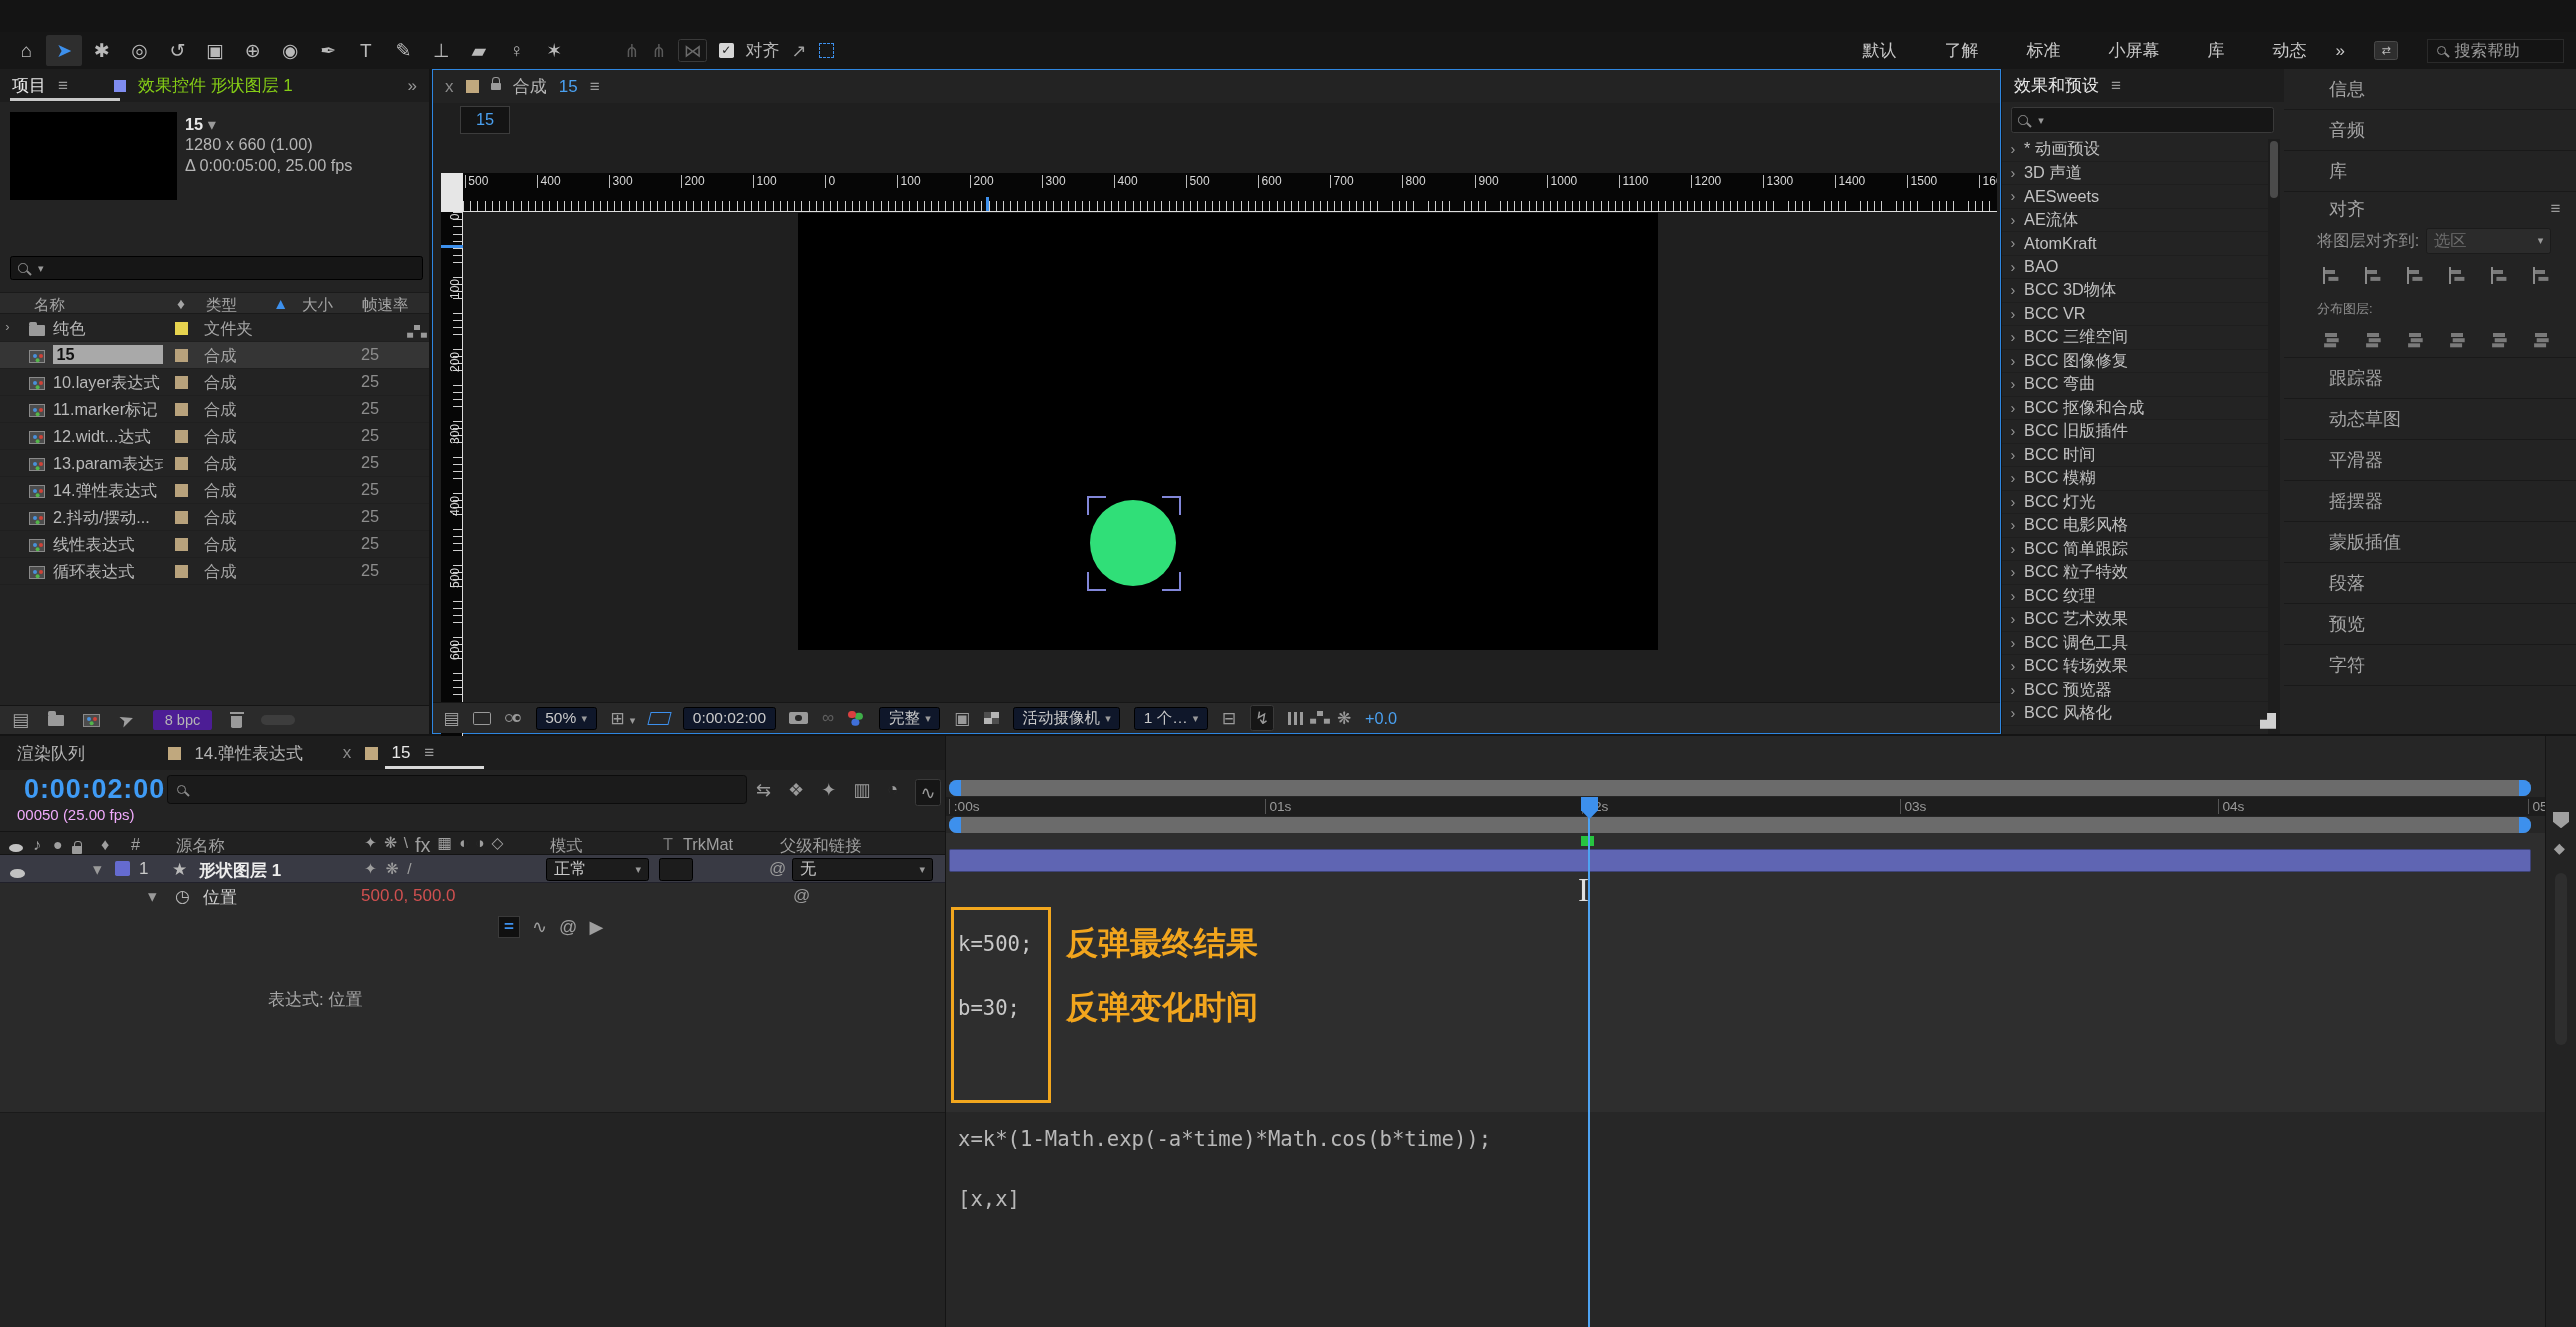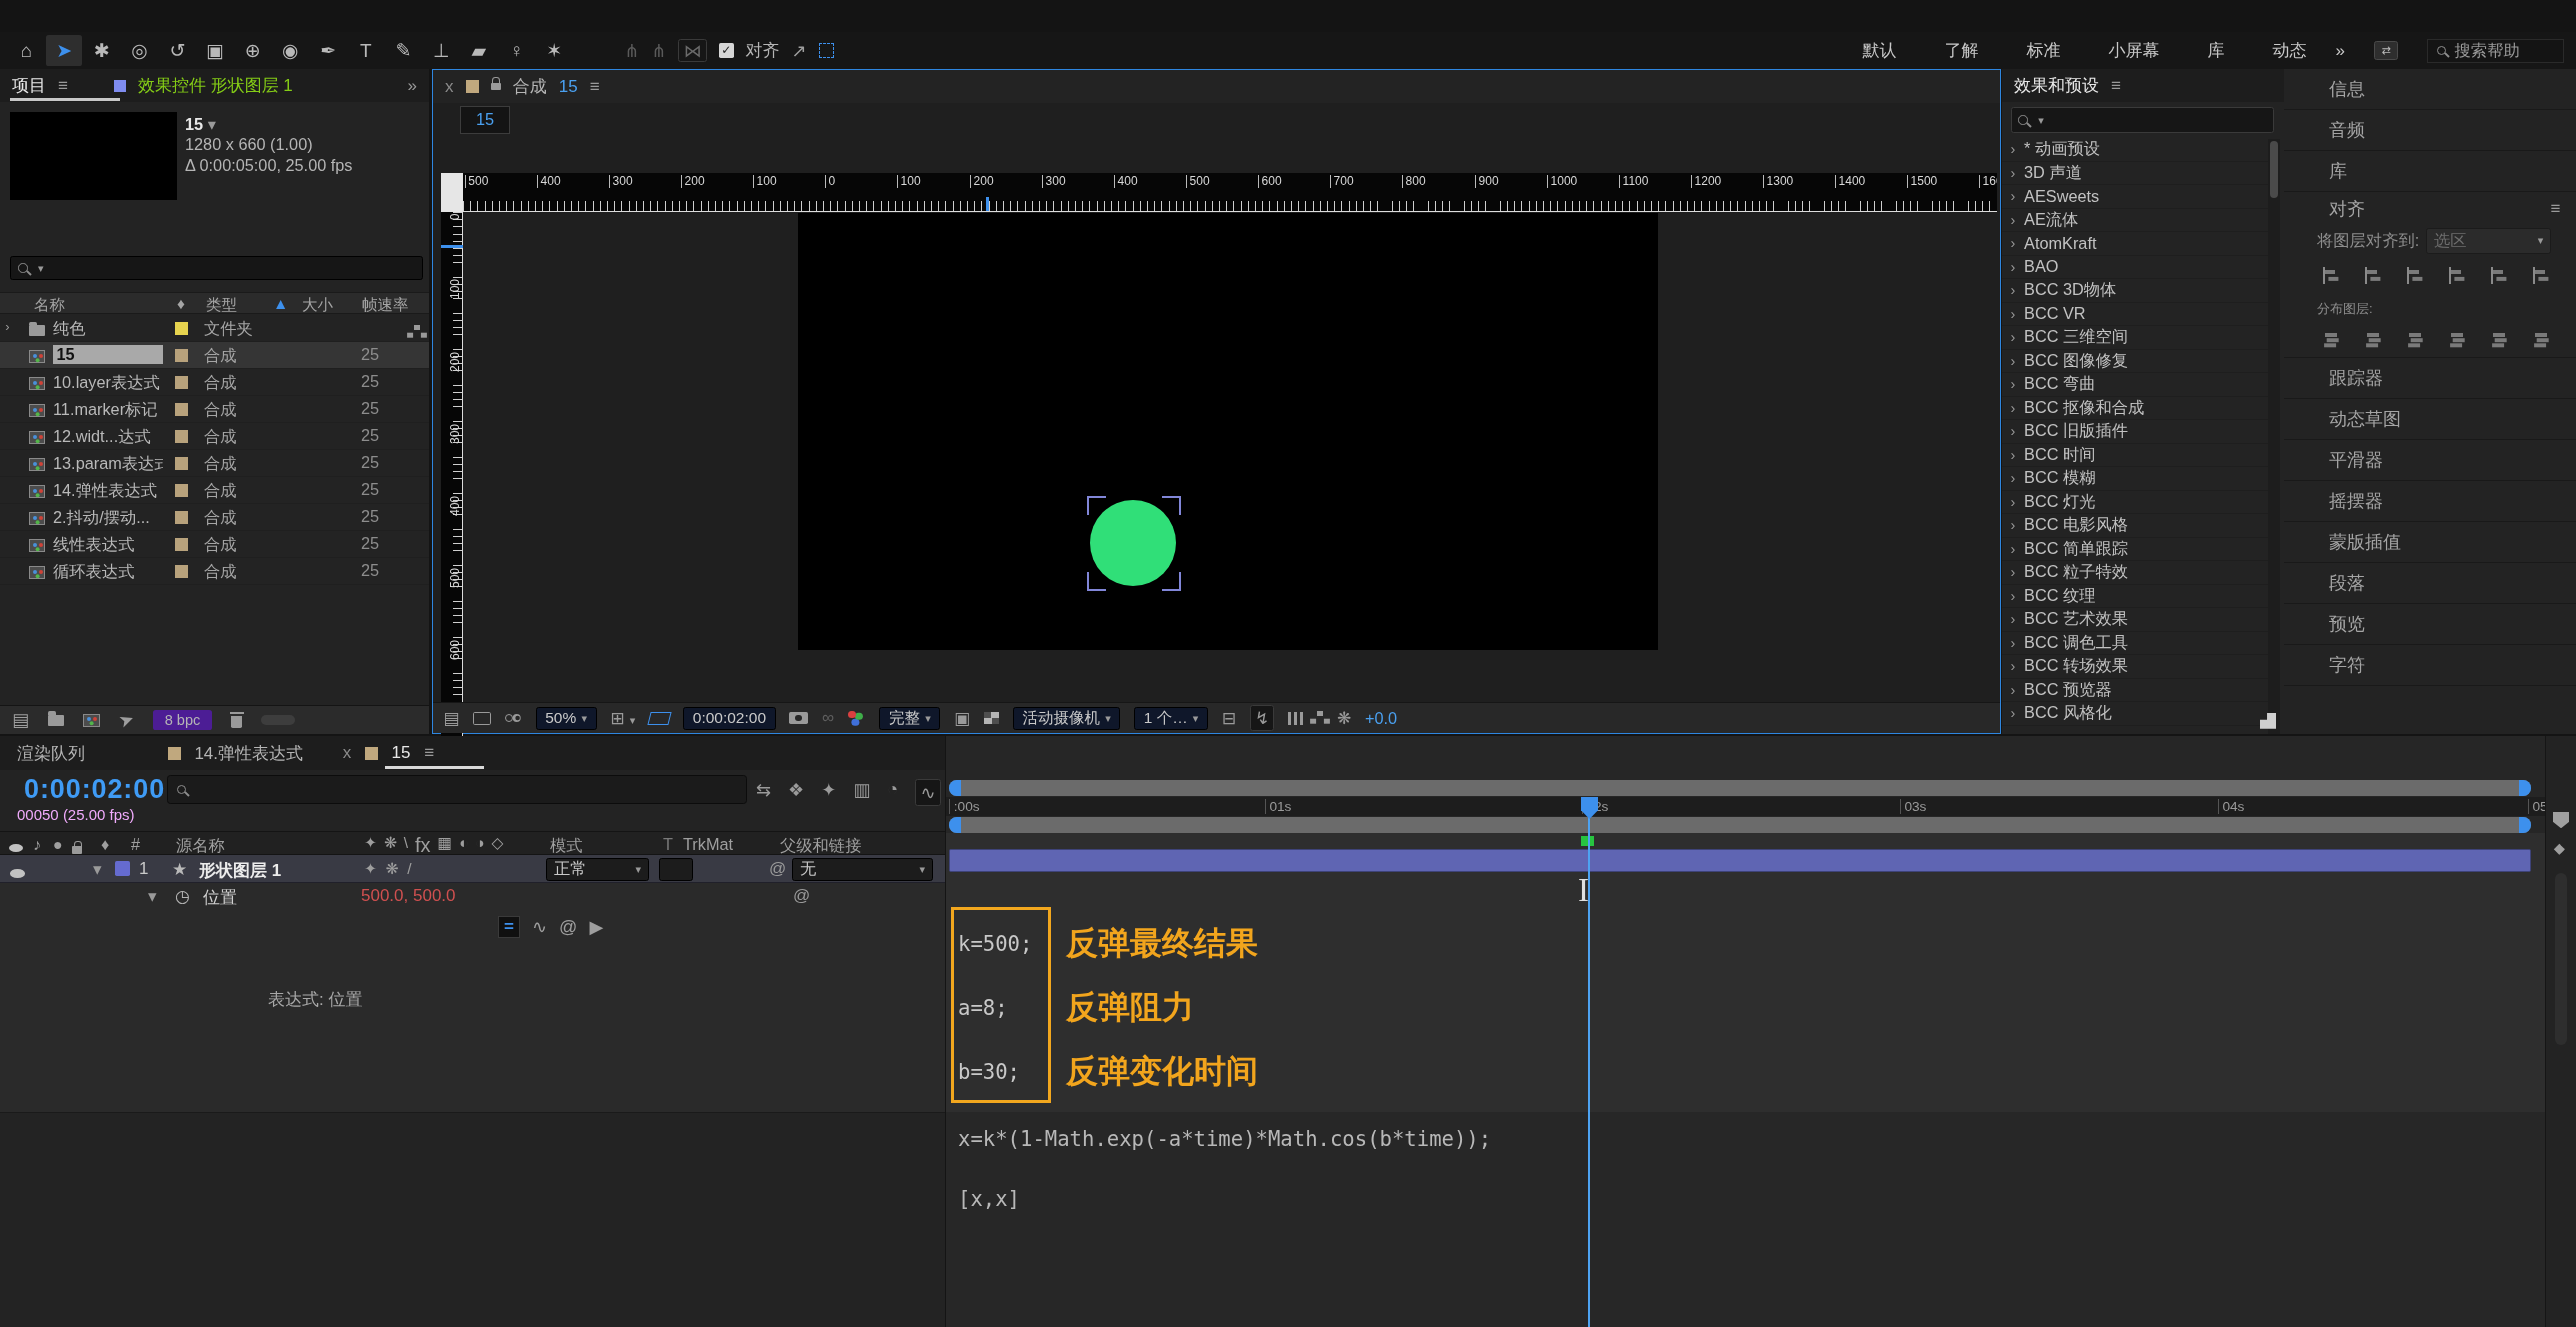--- a/index.html
+++ b/index.html
@@ -760,24 +760,20 @@
     <div class="workbar" id="wb2"></div>
     <div id="green-marker"></div>
     <div id="layer-bar"></div>
     <div id="expr-orange-box"></div>
     <div id="expr-rows">
         <div class="expr-row">
     <span class="var">k=500;</span>
     <span class="note">反弹最终结果</span>
   </div>
         <div class="expr-row">
-    <span class="var">a=8;</span>
-    <span class="note">反弹阻力</span>
-  </div>
-        <div class="expr-row">
     <span class="var">b=30;</span>
     <span class="note">反弹变化时间</span>
   </div>
       </div>
     <div id="expr-code">x=k*(1-Math.exp(-a*time)*Math.cos(b*time));</div>
     <div id="expr-result">[x,x]</div>
     <div id="playhead-line"></div>
     <div id="playhead-head"></div>
     <div id="ibeam">I</div>
     <div id="tr-gutter">

